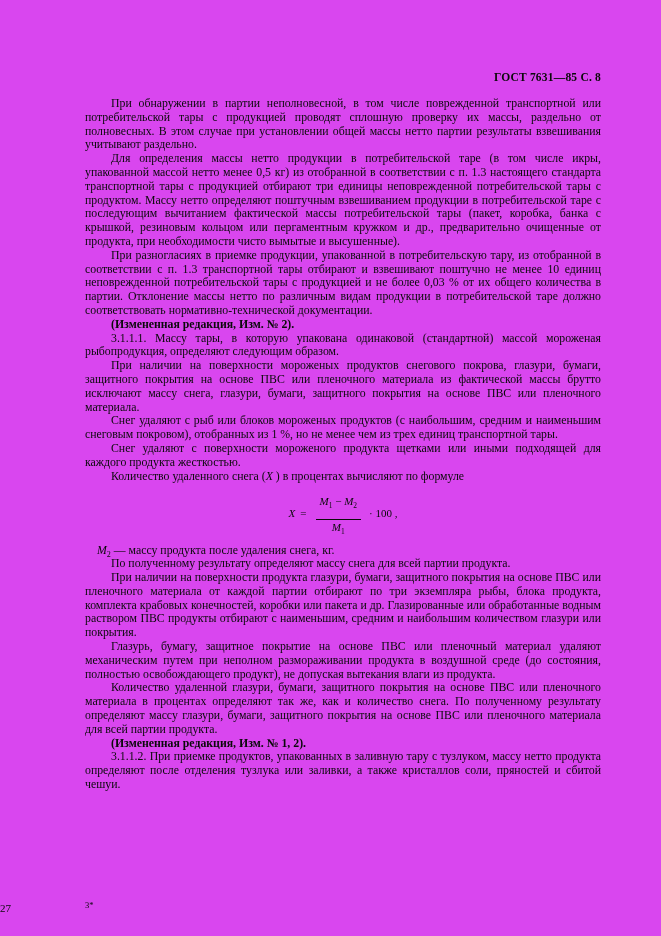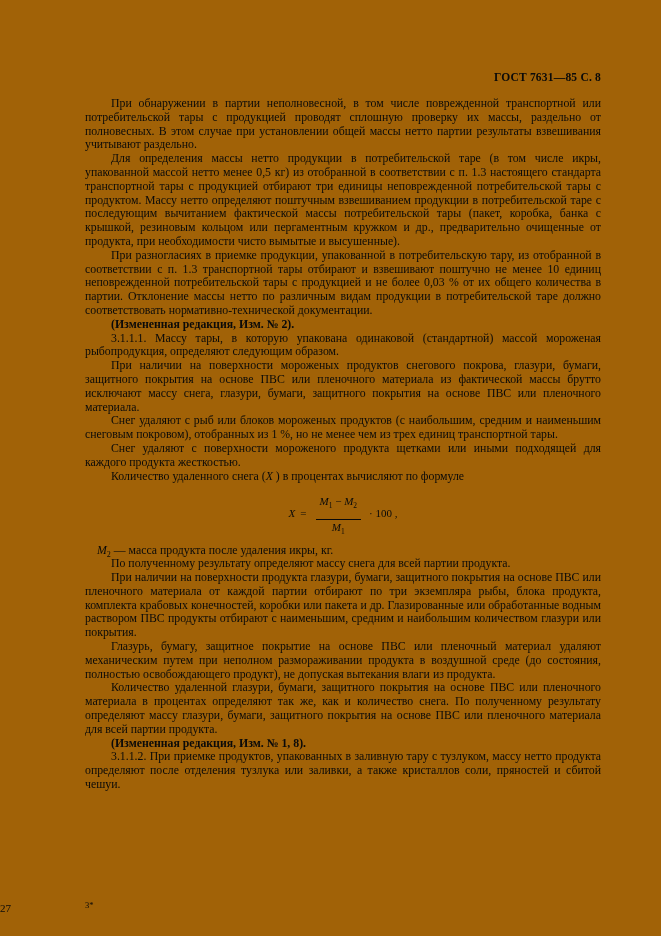--- a/index.html
+++ b/index.html
@@ -6,21 +6,21 @@
     margin: 0;
     padding: 0;
     background: #ffffff;
     font-family: "Liberation Serif", "DejaVu Serif", serif;
     color: #0a0a0a;
   }
   .page {
     position: relative;
     width: 661px;
     height: 936px;
-    background: #a16207;
+    background: #d946ef;
     overflow: hidden;
   }
   .header {
     position: absolute;
     top: 71px;
     left: 85px;
     width: 516px;
     text-align: right;
     font-weight: bold;
     font-size: 11.5px;
@@ -101,26 +101,26 @@
     <p class="para">При наличии на поверхности мороженых продуктов снегового покрова, глазури, бумаги, защитного покрытия на основе ПВС или пленочного материала из фактической массы брутто исключают массу снега, глазури, бумаги, защитного покрытия на основе ПВС или пленочного материала.</p>
     <p class="para">Снег удаляют с рыб или блоков мороженых продуктов (с наибольшим, средним и наименьшим снеговым покровом), отобранных из 1 %, но не менее чем из трех единиц транспортной тары.</p>
     <p class="para">Снег удаляют с поверхности мороженого продукта щетками или иными подходящей для каждого продукта жесткостью.</p>
 
     <p class="para"><span>Количество удаленного снега (</span><span class="fvar">X</span><span> ) в процентах вычисляют по формуле</span></p>
 
     <div class="formula">
       <span class="fvar">X</span><span class="feq">=</span><span class="frac"><span class="num"><span class="fvar">M</span><sub>1</sub><span> − </span><span class="fvar">M</span><sub>2</sub></span><span class="den"><span class="fvar">M</span><sub>1</sub></span></span><span class="ftail">· 100 ,</span>
     </div>
 
-    <p class="where where2"><span></span><span class="fvar">M</span><sub>2</sub><span> — масса продукта после  удаления икры, кг.</span></p>
+    <p class="where where2"><span></span><span class="fvar">M</span><sub>2</sub><span> — массу продукта после  удаления снега, кг.</span></p>
 
     <p class="para">По полученному результату определяют массу снега для всей партии продукта.</p>
     <p class="para">При наличии на поверхности продукта глазури, бумаги, защитного покрытия на основе ПВС или пленочного материала от каждой партии отбирают по три экземпляра рыбы, блока продукта, комплекта крабовых конечностей, коробки или пакета и др. Глазированные или обработанные водным раствором ПВС продукты отбирают с наименьшим, средним и наибольшим количеством глазури или покрытия.</p>
     <p class="para">Глазурь, бумагу, защитное покрытие на основе ПВС или пленочный материал удаляют механическим путем при неполном размораживании продукта в воздушной среде (до состояния, полностью освобождающего продукт), не допуская вытекания влаги из продукта.</p>
     <p class="para">Количество удаленной глазури, бумаги, защитного покрытия на основе ПВС или пленочного материала в процентах определяют так же, как и количество снега. По полученному результату определяют массу глазури, бумаги, защитного покрытия на основе ПВС или пленочного материала для всей партии продукта.</p>
-    <p class="para bold">(Измененная редакция, Изм. № 1, 8).</p>
+    <p class="para bold">(Измененная редакция, Изм. № 1, 2).</p>
     <p class="para">3.1.1.2. При приемке продуктов, упакованных в заливную тару с тузлуком, массу нетто продукта определяют после отделения тузлука или заливки, а также кристаллов соли, пряностей и сбитой чешуи.</p>
   </div>
 
   <div class="footer-left">3*</div>
   <div class="footer-page">27</div>
 
 </div>
 
 </body></html>

